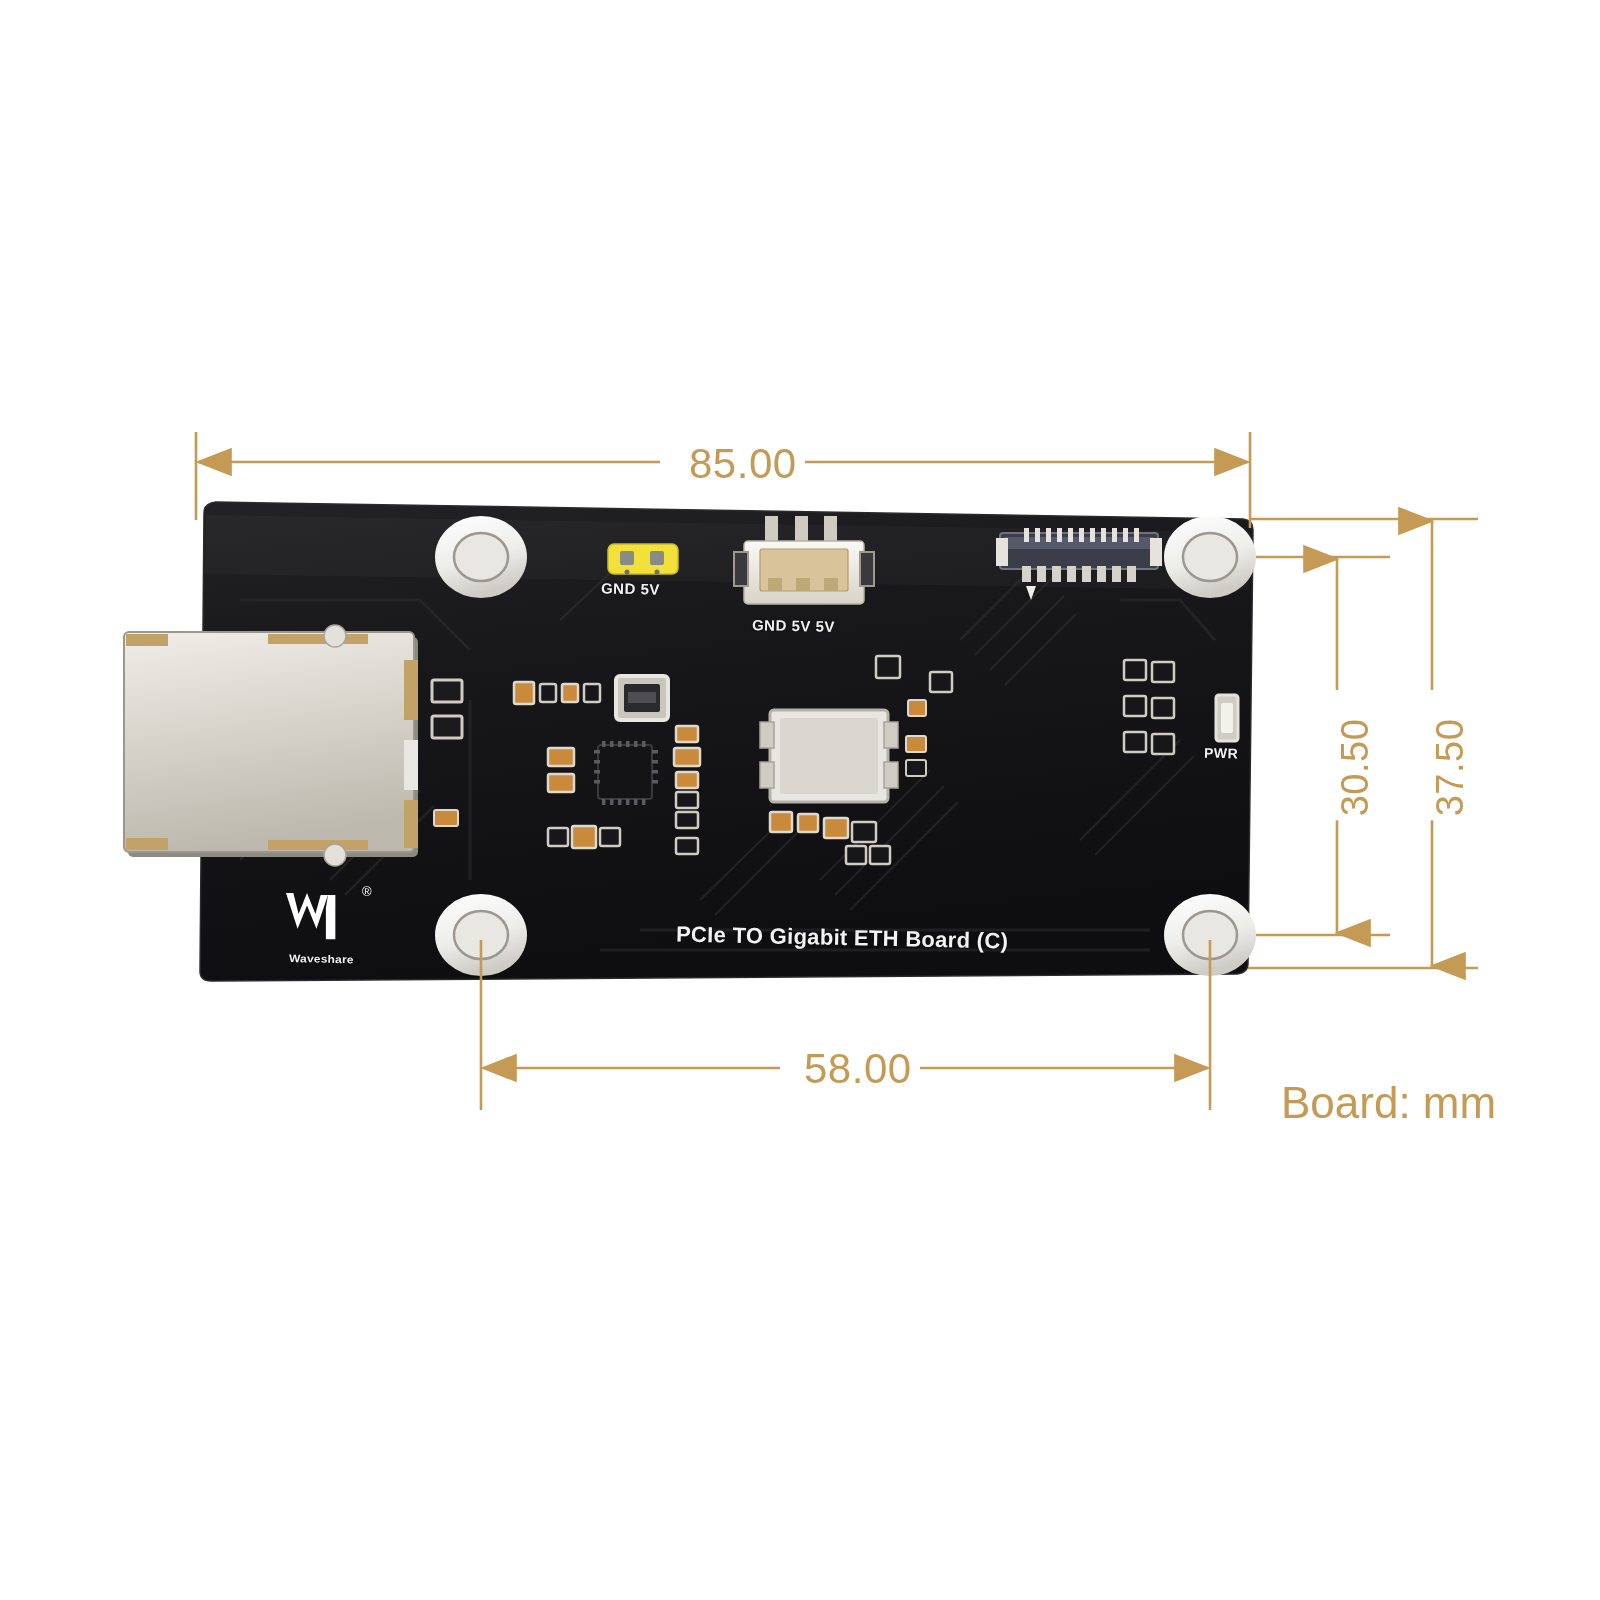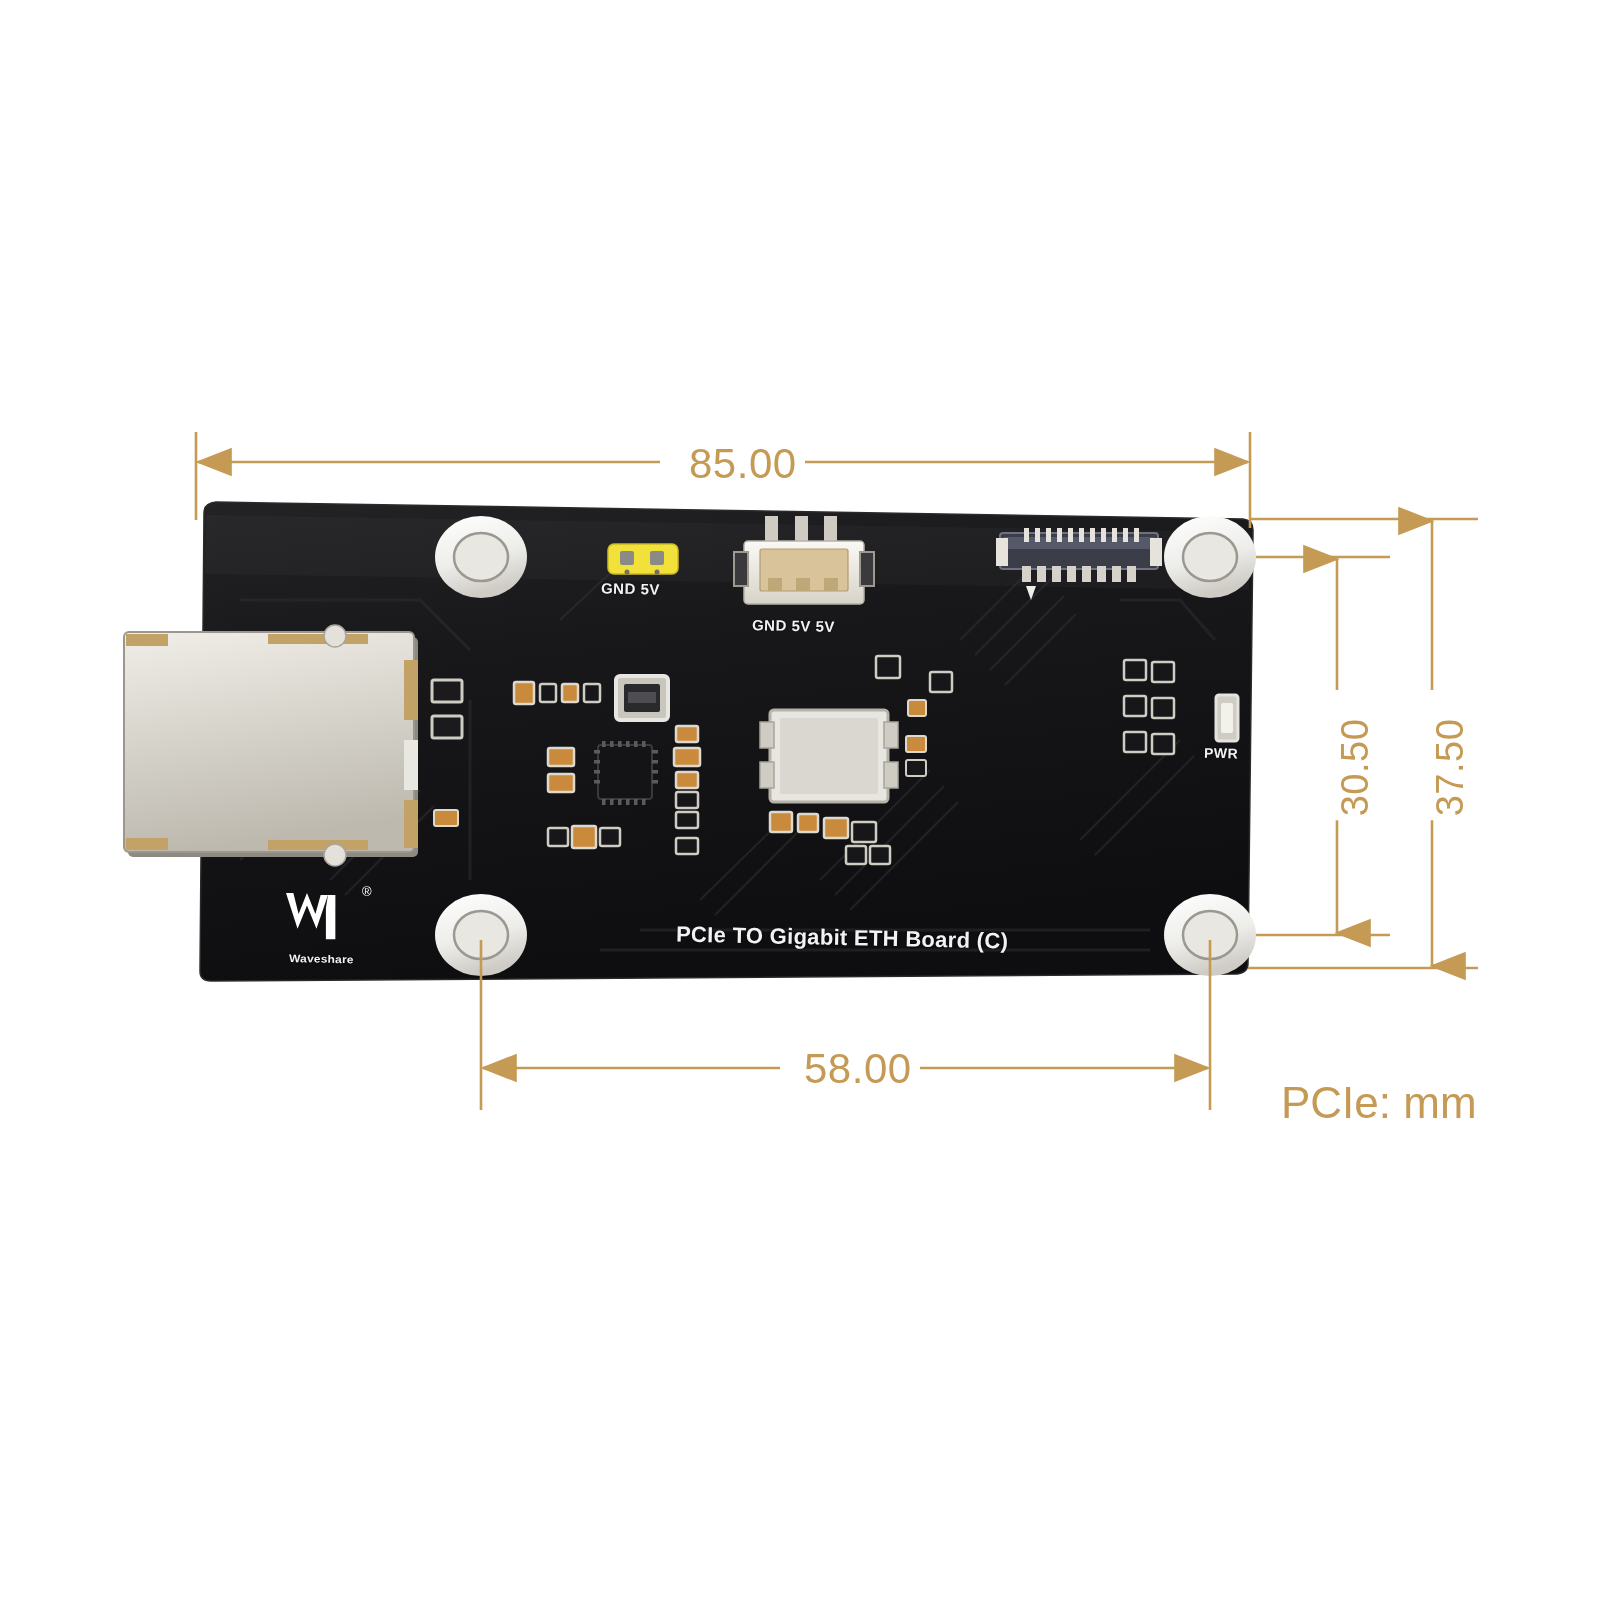--- a/index.html
+++ b/index.html
@@ -491,15 +491,15 @@
   </svg>
 
   <div class="dim-text" id="dim-top-label">85.00</div>
 
   <div class="dim-text" id="dim-bottom-label">58.00</div>
 
   <div class="dim-text" id="dim-h-inner-label">30.50</div>
 
   <div class="dim-text" id="dim-h-outer-label">37.50</div>
 
-  <div id="unit-label">PCIe: mm</div>
+  <div id="unit-label">Board: mm</div>
 
 </div>
 
 </body></html>

